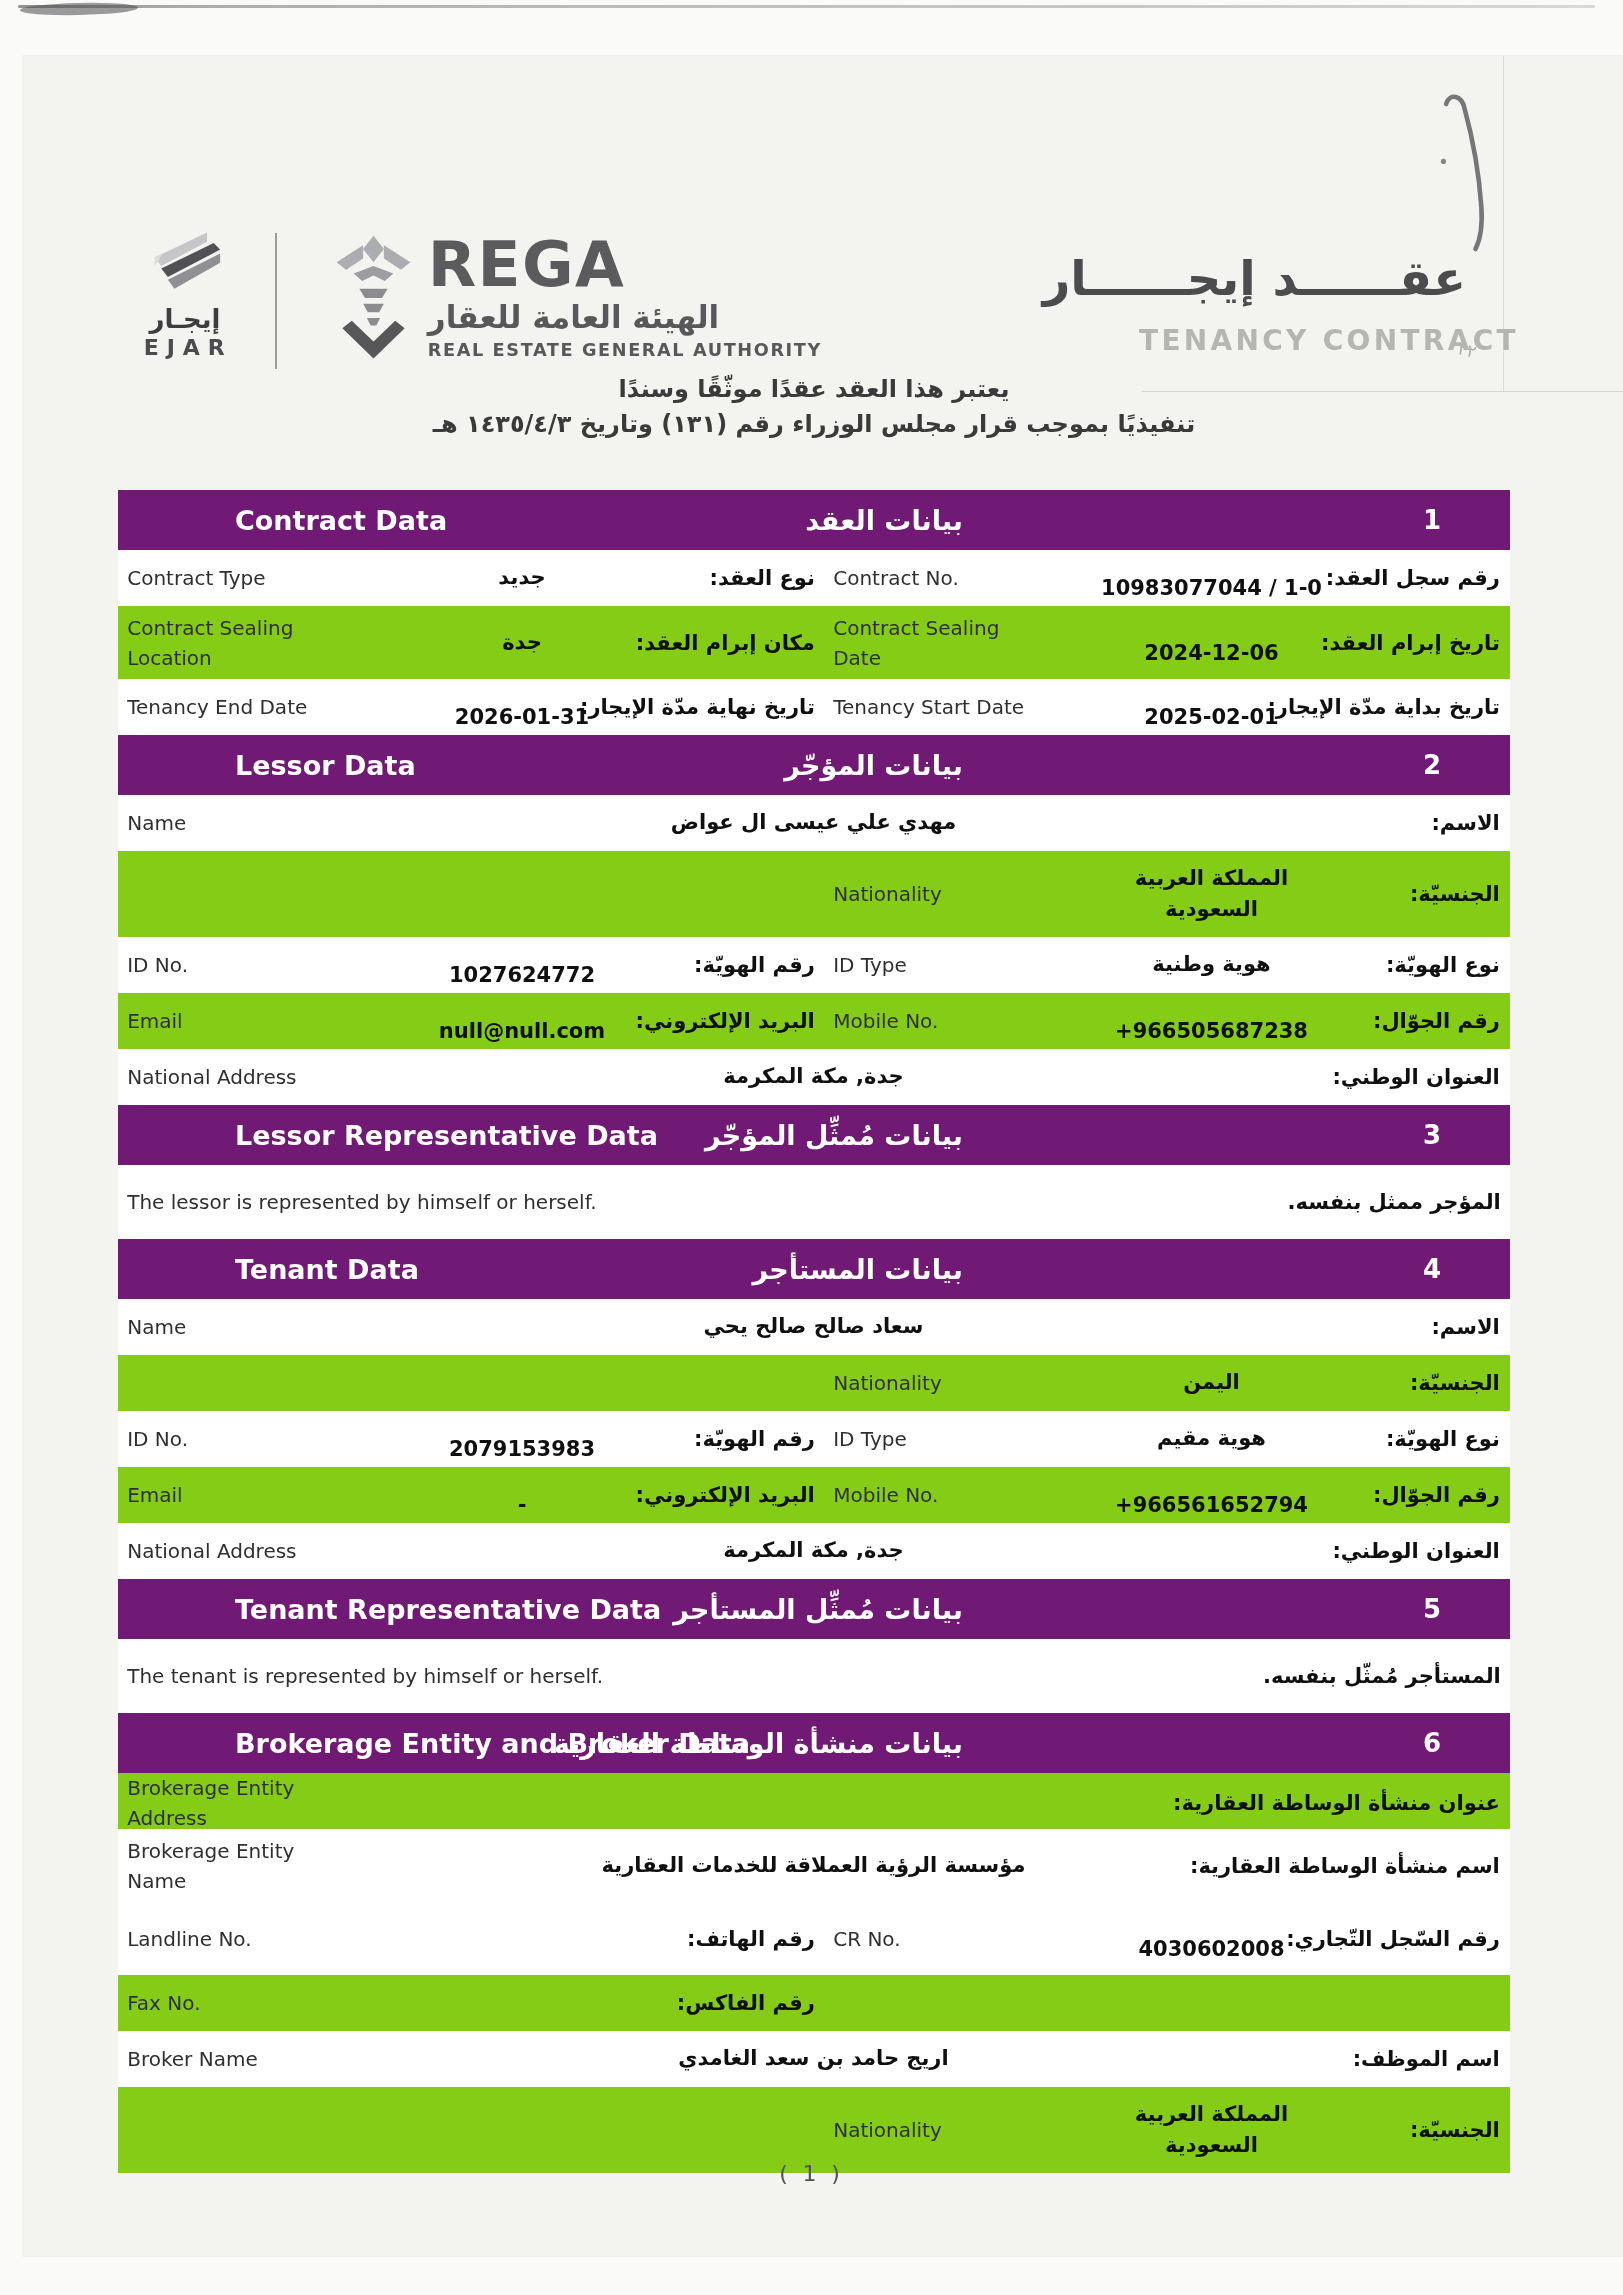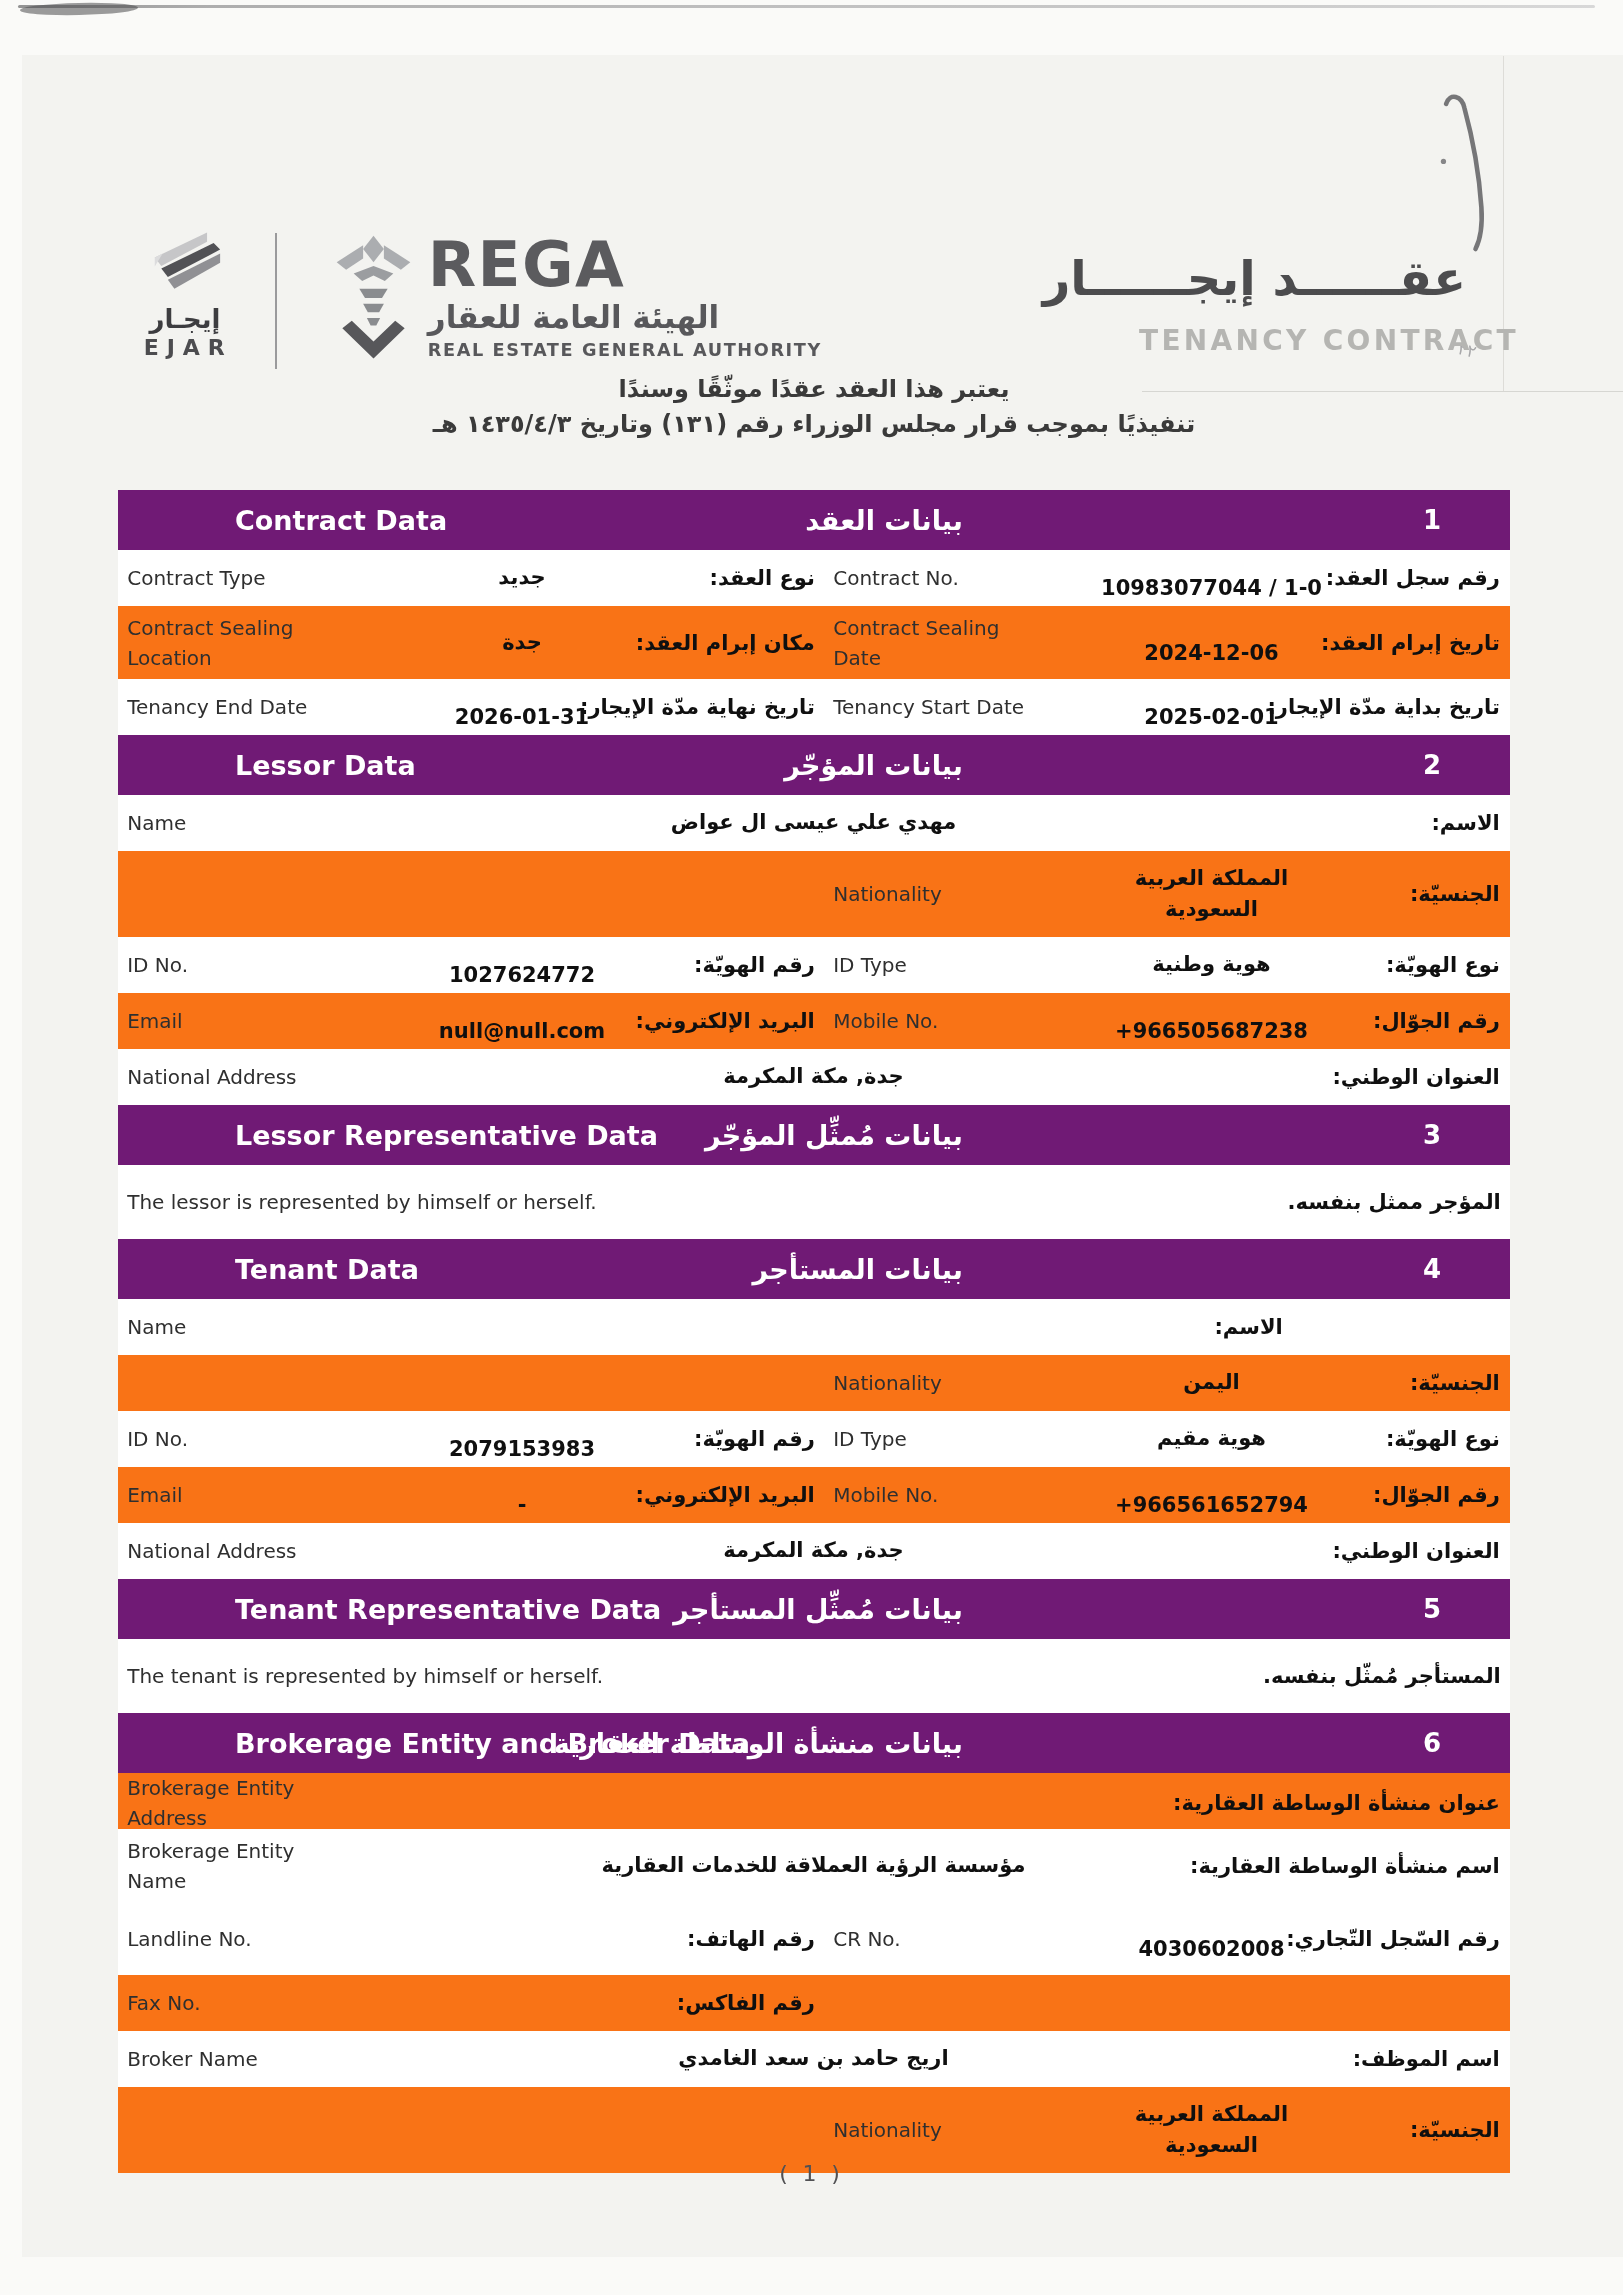--- a/index.html
+++ b/index.html
@@ -46,21 +46,21 @@
   .sections{position:absolute;left:118px;top:490px;width:1392px;}
   .bar{height:60px;background:#701a75;position:relative;color:#fff;}
   .bar-en{position:absolute;left:117px;top:50%;transform:translateY(-50%);
     font-size:27px;font-weight:bold;white-space:nowrap;}
   .bar-ar{position:absolute;right:547px;top:50%;transform:translateY(-50%);
     font-size:27px;font-weight:bold;direction:rtl;white-space:nowrap;}
   .bar-num{position:absolute;right:69px;top:50%;transform:translateY(-50%);
     font-size:26px;font-weight:bold;}
 
   .row{display:grid;align-items:center;background:#ffffff;height:56px;}
-  .row.gray{background:#f97316;}
+  .row.gray{background:#84cc16;}
   .row.mid{height:73px;}
   .row.tall{height:86px;}
   .row.double{grid-template-columns:217px 374px 115px 220px 335px 130px;}
   .row.single{grid-template-columns:217px 957px 217px;}
   .row.note{grid-template-columns:696px 696px;height:74px;}
 
   .cell-en{font-size:20px;color:#2f2f2f;text-align:left;padding-left:9.2px;
     white-space:pre-line;line-height:1.5;}
   .cell-val{font-size:21px;font-weight:bold;color:#101010;text-align:center;direction:rtl;
     white-space:pre-line;line-height:1.5;}
@@ -214,20 +214,21 @@
     <span class="note-ar">المؤجر ممثل بنفسه.</span>
   </div>
 
   <div class="bar">
     <span class="bar-en">Tenant Data</span>
     <span class="bar-ar">بيانات المستأجر</span>
     <span class="bar-num">4</span>
   </div>
   <div class="row single">
     <span class="cell-en">Name</span>
+    <span class="cell-val">سعاد صالح صالح يحي</span>
     <span class="cell-ar">الاسم:</span>
   </div>
   <div class="row double gray">
     <span class="cell-en"></span>
     <span class="cell-val"></span>
     <span class="cell-ar"></span>
     <span class="cell-en">Nationality</span>
     <span class="cell-val">اليمن</span>
     <span class="cell-ar">الجنسيّة:</span>
   </div>

